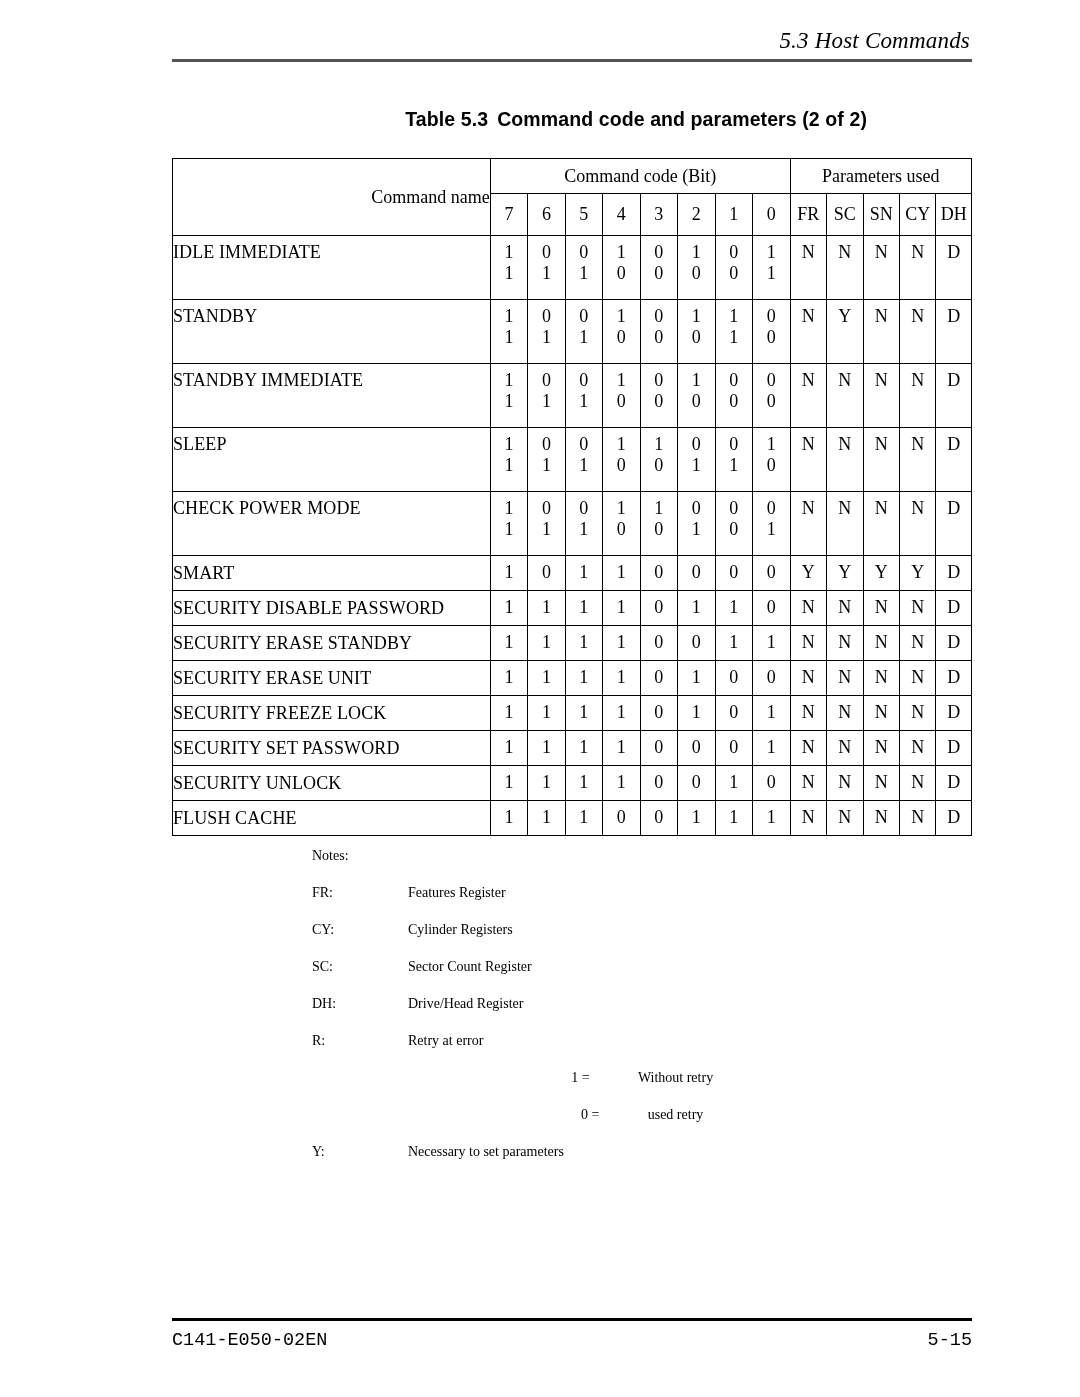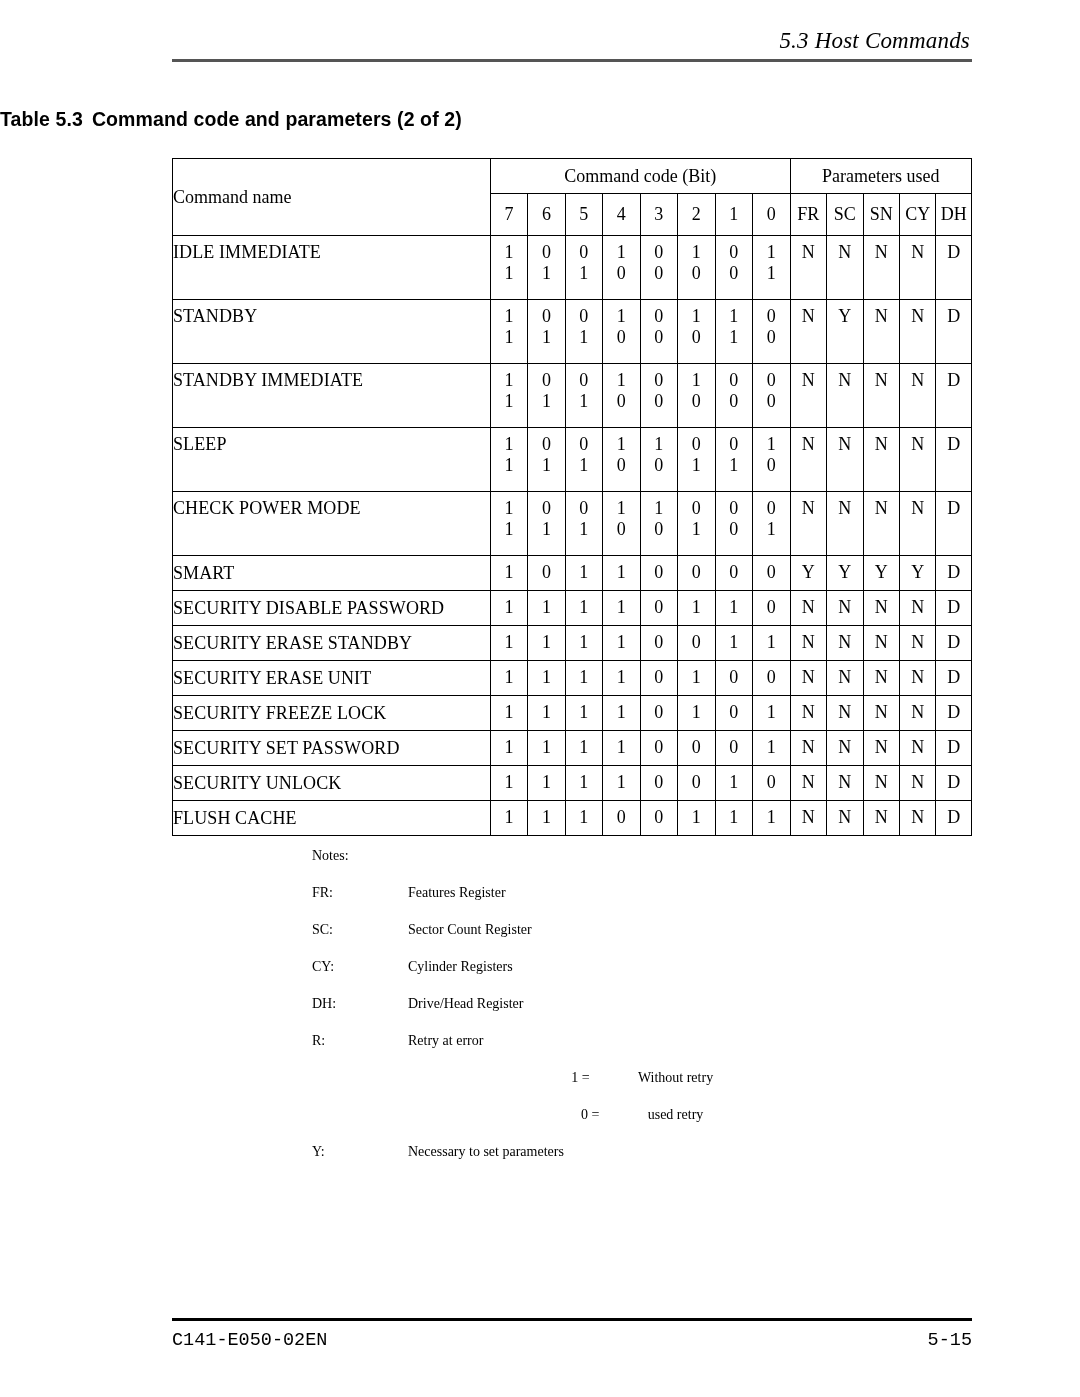--- a/index.html
+++ b/index.html
@@ -41,24 +41,24 @@
   .header-rule {
     margin-top: 5px;
     height: 3px;
     background: #555555;
     width: 100%;
   }
 
   
   .table-caption {
     position: absolute;
-    left: 0;
+    left: 11px;
     top: 108px;
     width: 856px;
-    text-align: left;
+    text-align: right;
     font-family: "Liberation Sans", "DejaVu Sans", sans-serif;
     font-weight: bold;
     font-size: 19.5px;
     letter-spacing: 0.1px;
   }
   .table-caption .cap-gap { display: inline-block; width: 9px; }
 
   
   .table-wrap {
     position: absolute;
@@ -73,21 +73,21 @@
     font-family: "Liberation Serif", "DejaVu Serif", serif;
   }
   table.cmd th, table.cmd td {
     border: 1.5px solid #000000;
     padding: 0;
     font-weight: normal;
     font-size: 18px;
     vertical-align: middle;
   }
   th.h-name {
-    text-align: left;
+    text-align: right;
     font-size: 18.5px;
     height: 76px;
   }
   th.h-group {
     text-align: center;
     font-size: 18.5px;
     height: 34px;
     border-bottom: 1.5px solid #000;
   }
   th.h-bit {
@@ -686,22 +686,22 @@
             <td class="c-par">D</td>
           </tr>
         </tbody>
     </table>
   </div>
 
   <div class="notes">
     <div class="note-title">Notes:</div>
     <div id="notes-list">
         <div class="note-row"><span class="abbr">FR:</span><span class="desc">Features Register</span></div>
+        <div class="note-row"><span class="abbr">CY:</span><span class="desc">Cylinder Registers</span></div>
         <div class="note-row"><span class="abbr">SC:</span><span class="desc">Sector Count Register</span></div>
-        <div class="note-row"><span class="abbr">CY:</span><span class="desc">Cylinder Registers</span></div>
         <div class="note-row"><span class="abbr">DH:</span><span class="desc">Drive/Head Register</span></div>
         <div class="note-row"><span class="abbr">R:</span><span class="desc">Retry at error</span></div>
         <div class="note-row indent"><span class="abbr">1 =</span><span class="desc">Without retry</span></div>
         <div class="note-row indent"><span class="abbr">0 =</span><span class="desc">used retry</span></div>
         <div class="note-row"><span class="abbr">Y:</span><span class="desc">Necessary to set parameters</span></div>
       </div>
   </div>
 
   <div class="footer-zone">
     <div class="footer-rule"></div>

